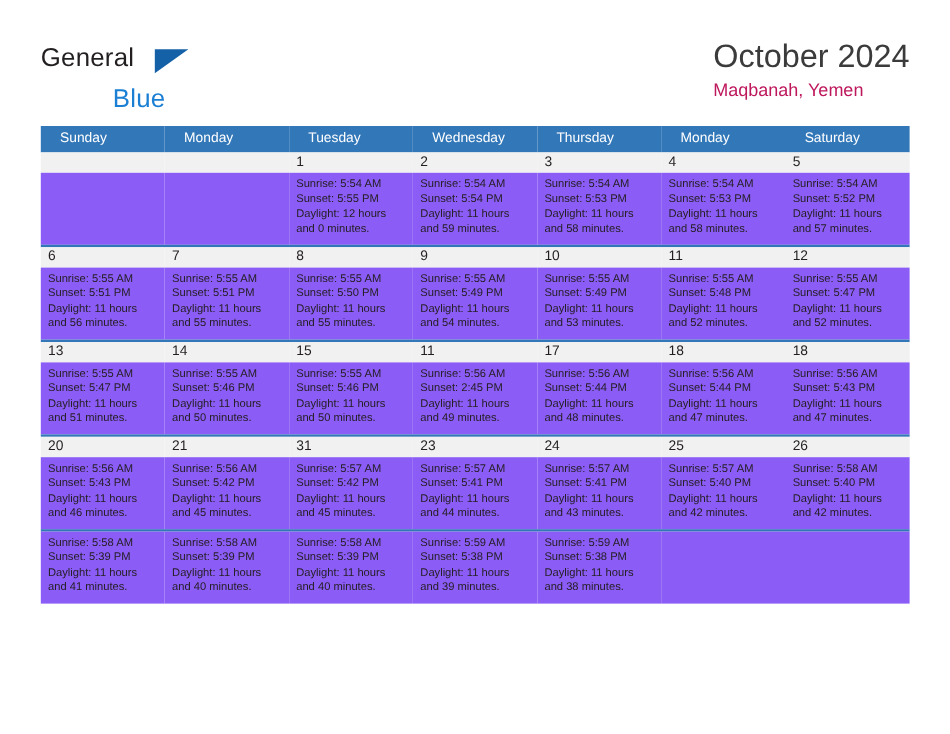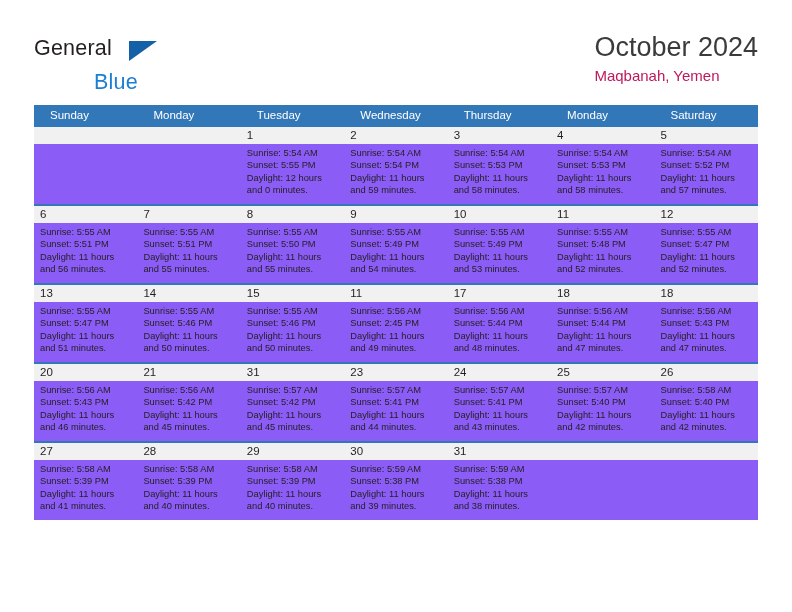--- a/index.html
+++ b/index.html
@@ -406,29 +406,20 @@
             <span class="info-line">Sunset: 5:40 PM</span>
             <span class="info-line">Daylight: 11 hours</span>
             <span class="info-line">and 42 minutes.</span>
           </td>
         </tr>
         <tr class="week-sep">
           <td colspan="7"></td>
         </tr>
 
         <tr>
-          <td class="day-num">27</td>
-          <td class="day-num">28</td>
-          <td class="day-num">29</td>
-          <td class="day-num">30</td>
-          <td class="day-num">31</td>
-          <td class="day-num"></td>
-          <td class="day-num"></td>
-        </tr>
-        <tr>
           <td class="day-info">
             <span class="info-line">Sunrise: 5:58 AM</span>
             <span class="info-line">Sunset: 5:39 PM</span>
             <span class="info-line">Daylight: 11 hours</span>
             <span class="info-line">and 41 minutes.</span>
           </td>
           <td class="day-info">
             <span class="info-line">Sunrise: 5:58 AM</span>
             <span class="info-line">Sunset: 5:39 PM</span>
             <span class="info-line">Daylight: 11 hours</span>

